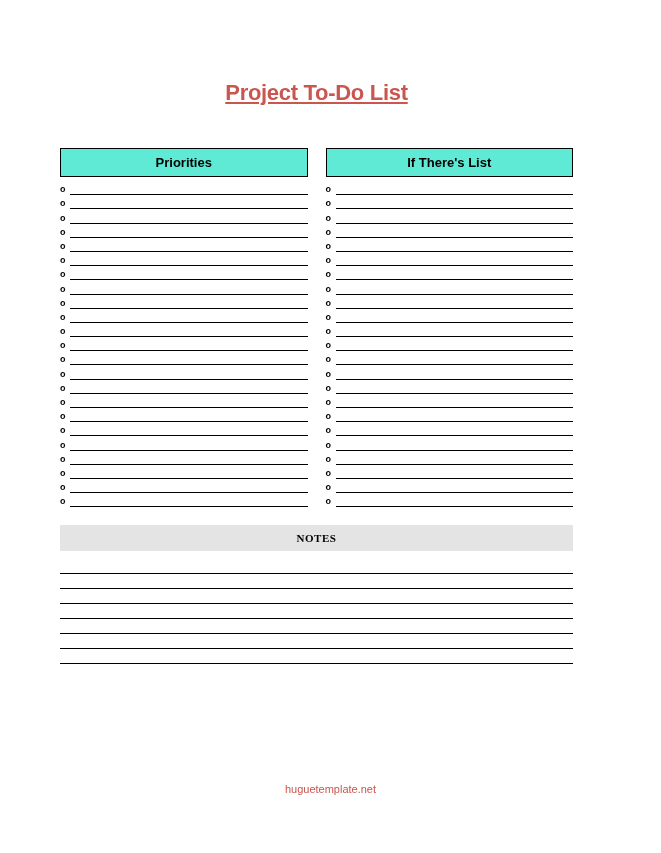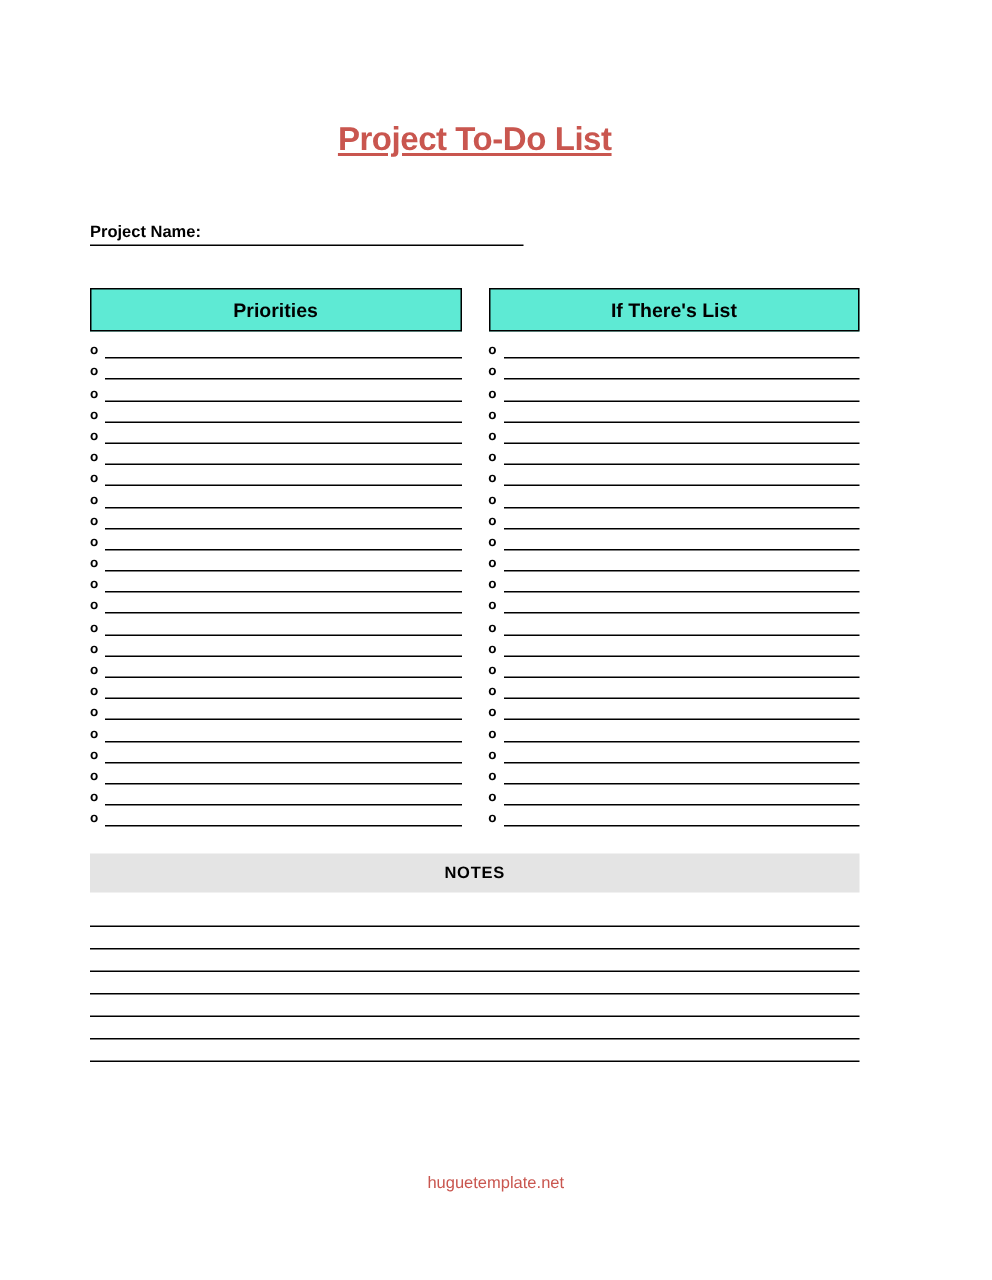--- a/index.html
+++ b/index.html
@@ -76,20 +76,21 @@
     height: 100%;
   }
   .notes-header {
     background: #e4e4e4;
     text-align: center;
     font-size: 11px;
     font-weight: bold;
     padding: 7px 0;
     margin-bottom: 8px;
     letter-spacing: 0.5px;
+    font-family: Liberation Serif, serif;
   }
   .note-line {
     border-bottom: 1.5px solid #000;
     height: 15px;
   }
   .footer {
     position: absolute;
     bottom: 58px;
     left: 0;
     right: 0;
@@ -97,24 +98,20 @@
     font-size: 11px;
     color: #c9564f;
   }
 </style>
 </head>
 <body>
 
 <div class="page">
   <div class="title">Project To-Do List</div>
 
-  <div class="project-name-row">
-    <span class="project-name-label">Project Name:</span>
-    <span class="project-name-line"></span>
-  </div>
 
   <div class="columns">
     <div class="col">
       <div class="col-header">Priorities</div>
       <div id="left-rows">
           <div class="list-row">
             <span class="bullet">o</span>
             <span class="row-line"></span>
           </div>
           <div class="list-row">

